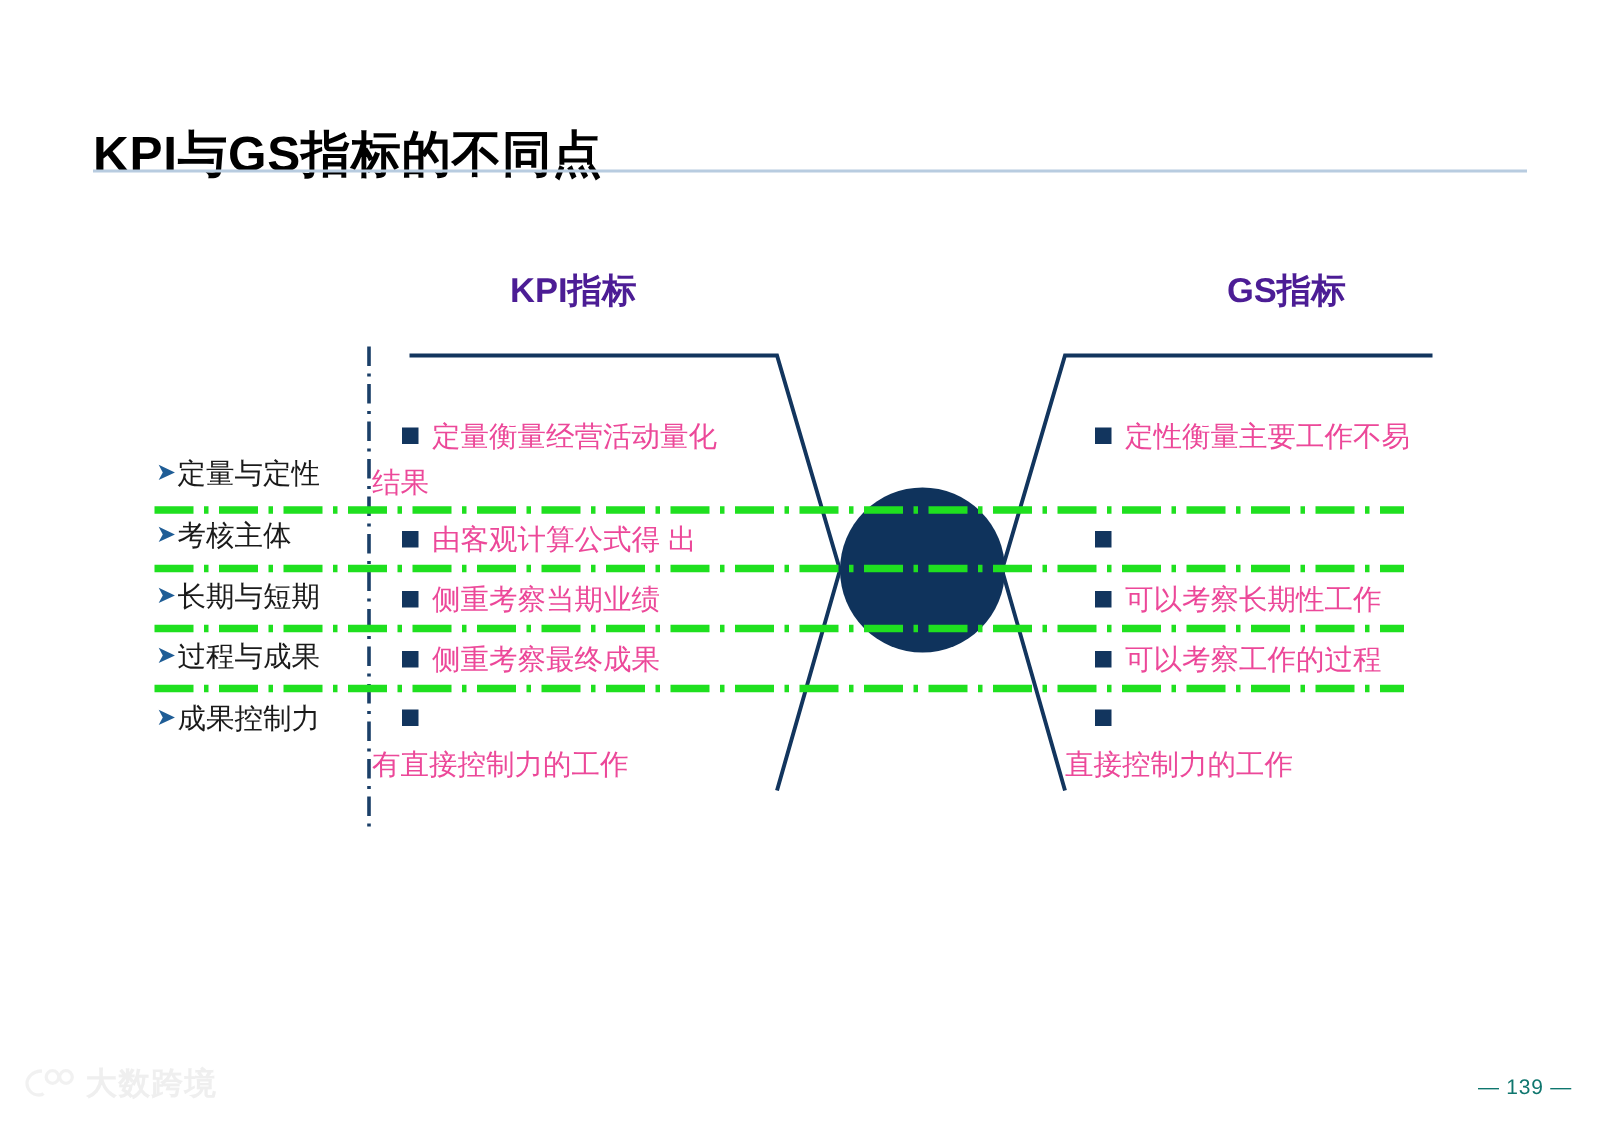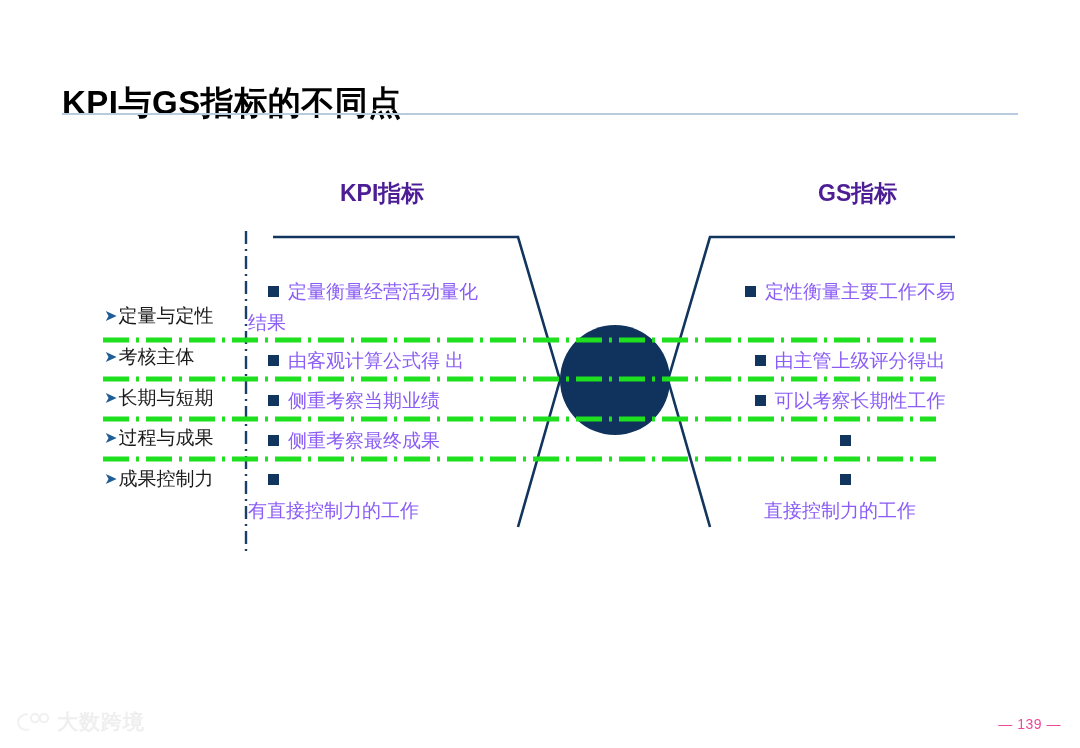--- a/index.html
+++ b/index.html
@@ -76,33 +76,33 @@
     font-size: 16px;
     margin-right: 1px;
     line-height: 1;
   }
 
   
   .col-item {
     position: absolute;
     font-size: 19px;
     line-height: 31px;
-    color: #8b5cf6;
+    color: #ec4899;
     z-index: 5;
   }
   .col-item .sq {
     display: inline-block;
     width: 11px;
     height: 11px;
     background: #12355e;
     margin-right: 9px;
     vertical-align: 1px;
   }
   .kpi-item { left: 268px; width: 270px; }
-  .gs-item  { left: 730px; width: 240px; text-align: center; }
+  .gs-item  { left: 730px; width: 240px; }
   .wrap-line { display: block; margin-left: -20px; }
 
   
   #watermark {
     position: absolute;
     left: 16px;
     top: 708px;
     display: flex;
     align-items: center;
     gap: 7px;
@@ -110,24 +110,24 @@
     z-index: 6;
   }
   #watermark-text {
     font-size: 21px;
     font-weight: bold;
     color: #e9e9e9;
     letter-spacing: 1px;
   }
   #page-number {
     position: absolute;
-    right: 19px;
+    right: 32px;
     top: 716px;
     font-size: 14px;
-    color: #ec4899;
+    color: #0f766e;
     letter-spacing: 0.5px;
     z-index: 6;
   }
 </style>
 </head>
 <body>
 
 <div id="slide-title">KPI与GS指标的不同点</div>
 <div id="title-rule"></div>
 
@@ -190,27 +190,27 @@
 </div>
 <div class="col-item kpi-item" style="top:464px">
   <span class="sq"></span>
   <span class="wrap-line">有直接控制力的工作</span>
 </div>
 
 <div class="col-item gs-item" style="top:276px">
   <span class="sq"></span><span>定性衡量主要工作不易</span>
 </div>
 <div class="col-item gs-item" style="top:345px">
-  <span class="sq"></span><span>由主管上级评分得出</span>
+  <span class="sq"></span>
 </div>
 <div class="col-item gs-item" style="top:385px">
   <span class="sq"></span><span>可以考察长期性工作</span>
 </div>
 <div class="col-item gs-item" style="top:425px">
-  <span class="sq"></span>
+  <span class="sq"></span><span>可以考察工作的过程</span>
 </div>
 <div class="col-item gs-item" style="top:464px">
   <span class="sq"></span>
   <span class="wrap-line">直接控制力的工作</span>
 </div>
 
 <div id="watermark">
   <svg width="34" height="22" viewBox="0 0 34 22">
     <path d="M12 3 C5 3 2 8 2 11 C2 15 5 19 10 19 C12 19 13 18 13 18" fill="none" stroke="#ededed" stroke-width="2.2"></path>
     <circle cx="19" cy="7" r="4.2" fill="none" stroke="#ededed" stroke-width="2.2"></circle>

